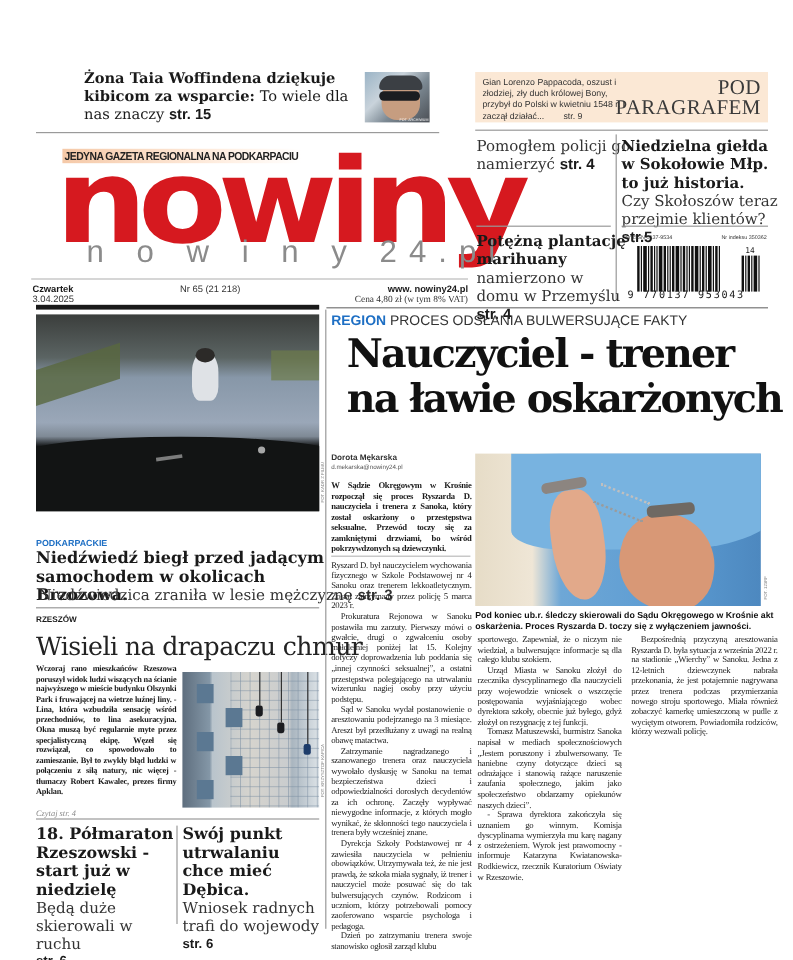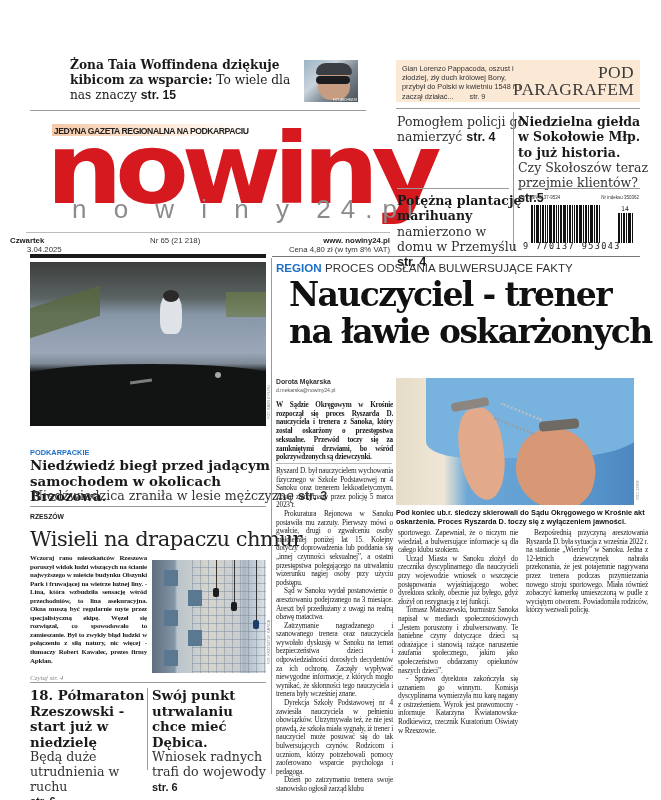--- a/index.html
+++ b/index.html
@@ -21,25 +21,25 @@
 
   #paragraf { left:396px; top:60px; width:244px; height:42px; background:#fbe8d5; }
   #paragraf .txt { position:absolute; left:6px; top:4px; width:128px; font-size:7.3px; line-height:9.2px; color:#333; font-family:"Liberation Sans",sans-serif; }
   #paragraf .logo { position:absolute; right:6px; top:4px; text-align:right; font-family:"Liberation Serif",serif; font-size:17.5px; line-height:17px; color:#3a3a3a; letter-spacing:0.3px; }
 
   
   #tagline { left:52px; top:124px; background:linear-gradient(90deg,#f5c9a8,#fff0e4 70%,#ffffff); padding:1px 3px 0 2px; font-family:"Liberation Sans",sans-serif; font-weight:bold; font-size:9.6px; letter-spacing:-0.5px; color:#222; transform:scaleX(0.9); transform-origin:left; }
   #logo { left:46px; top:120px; font-family:"DejaVu Sans",sans-serif; font-weight:bold; font-size:98px; line-height:98px; color:#d6191f; letter-spacing:-7px; transform:scaleX(1.1); transform-origin:left; }
   #logo-url { left:72px; top:194px; font-family:"Liberation Sans",sans-serif; font-size:26px; color:#8b8b8b; letter-spacing:10px; }
   #meta-line { left:26px; top:232px; width:364px; height:1px; background:#bbb; }
-  #day { left:10px; top:236px; font-family:"Liberation Sans",sans-serif; font-size:7.8px; font-weight:bold; line-height:9px; }
+  #day { left:27px; top:236px; font-family:"Liberation Sans",sans-serif; font-size:7.8px; font-weight:bold; line-height:9px; }
   #date { left:27px; top:245px; font-family:"Liberation Sans",sans-serif; font-size:7.8px; line-height:9px; color:#333; }
   #issue { left:150px; top:236px; font-family:"Liberation Sans",sans-serif; font-size:7.8px; color:#333; }
   #site { right:271px; top:236px; font-family:"Liberation Sans",sans-serif; font-size:7.8px; font-weight:bold; text-align:right; }
-  #price { right:271px; top:245px; font-family:Liberation Sans, sans-serif; font-size:7.8px; color:#333; text-align:right; }
+  #price { right:271px; top:245px; font-family:Liberation Serif, serif; font-size:7.8px; color:#333; text-align:right; }
   #black-rule { left:30px; top:254px; width:236px; height:4px; background:#1a1a1a; }
 
   
   .rt { font-size:12.5px; line-height:15.3px; }
   .rt .h { font-weight:bold; }
   .rt .sub { font-family:"DejaVu Serif",serif; font-weight:normal; color:#333; }
   #rt1 { left:397px; top:114px; width:128px; }
   #rt2 { left:518px; top:114px; width:132px; }
   #rt3 { left:397px; top:193px; width:128px; }
   #barcode { left:521px; top:195px; width:126px; height:60px; }
@@ -244,21 +244,21 @@
   <div class="rope" style="left:82px;height:42px;"></div>
   <div class="climber" style="left:79px;top:42px;"></div>
   <div class="rope" style="left:104px;height:60px;"></div>
   <div class="climber" style="left:101px;top:60px;background:#1d3c6a;"></div>
 </div>
 <span class="credit-v" style="left:267px;top:620px;">FOT. KRZYSZTOF KAPICA</span>
 <div class="hr" style="left:30px;top:682px;width:236px;"></div>
 
 <div id="bt1" class="abs bt serif">
   <div class="h">18. Półmaraton Rzeszowski - start już w niedzielę</div>
-  <div class="sub">Będą duże utrudnienia w ruchu</div>
+  <div class="sub">Będą duże skierowali w ruchu</div>
   <div class="pg">str. 6</div>
 </div>
 <div class="vr" style="left:147px;top:688px;height:82px;"></div>
 <div id="bt2" class="abs bt serif">
   <div class="h">Swój punkt utrwalaniu chce mieć Dębica.</div>
   <div class="sub">Wniosek radnych trafi do wojewody</div>
   <div class="pg">str. 6</div>
 </div>
 
 <div class="vr" style="left:271px;top:258px;height:516px;"></div>

